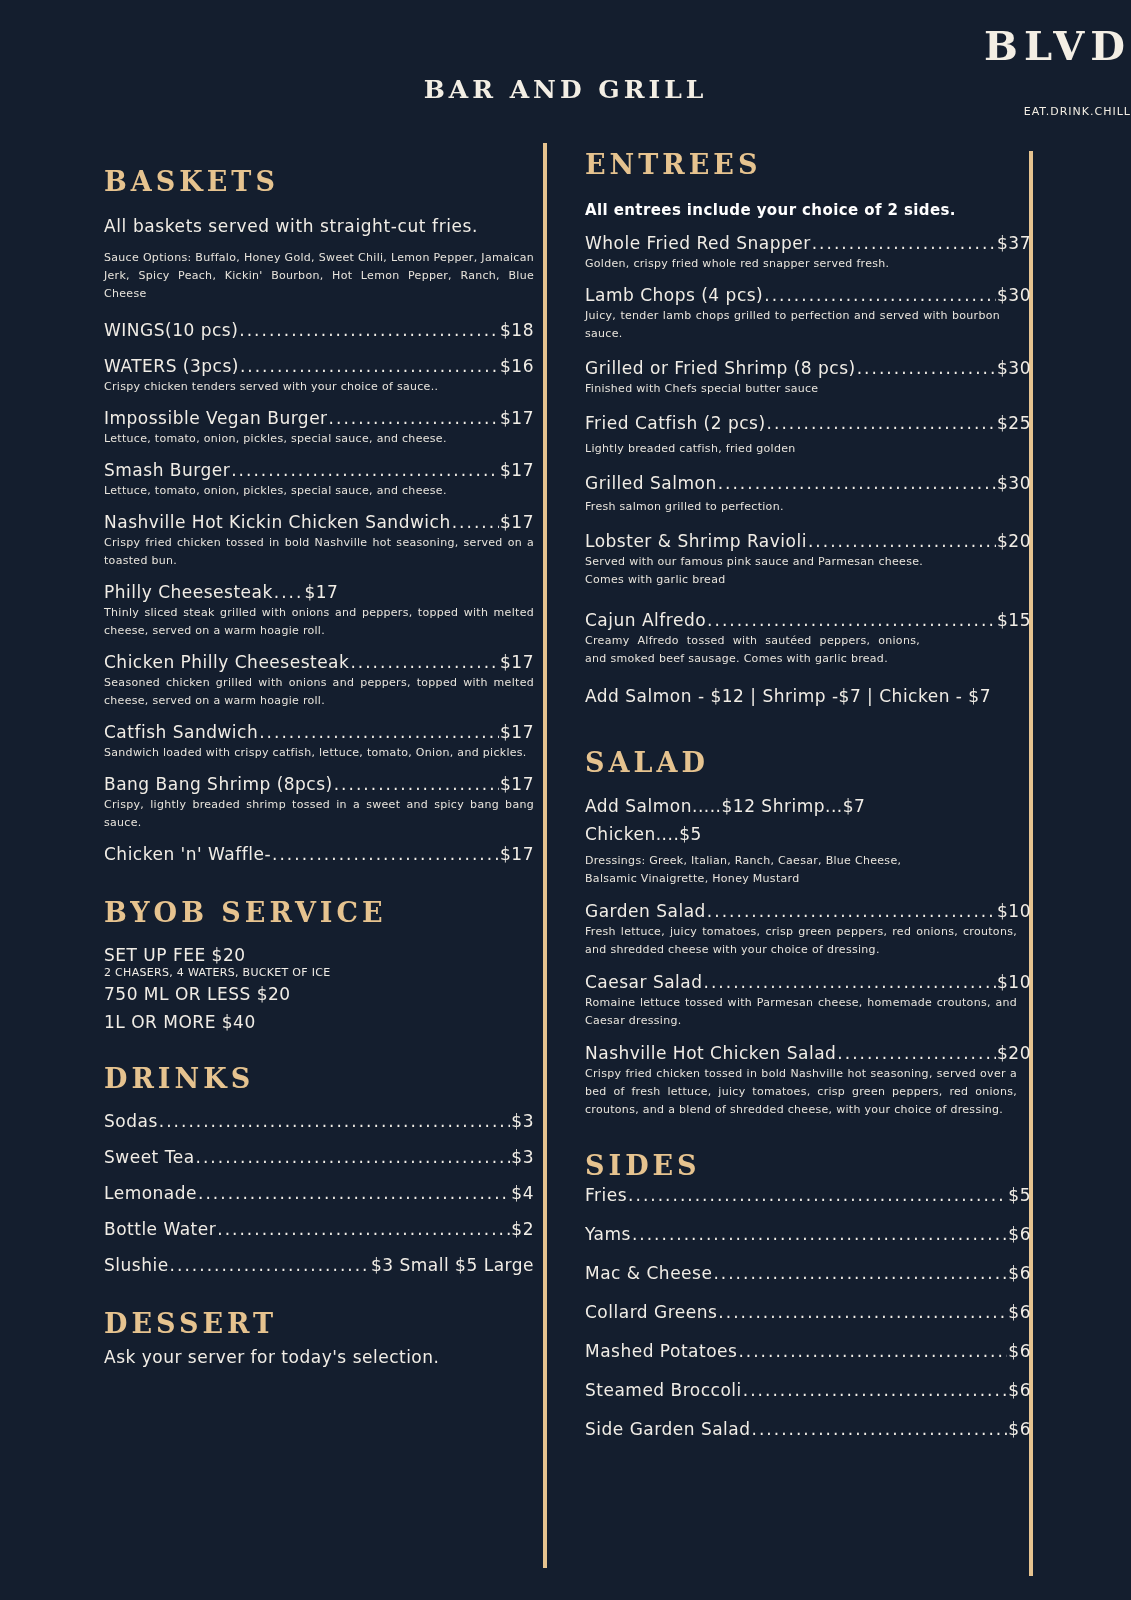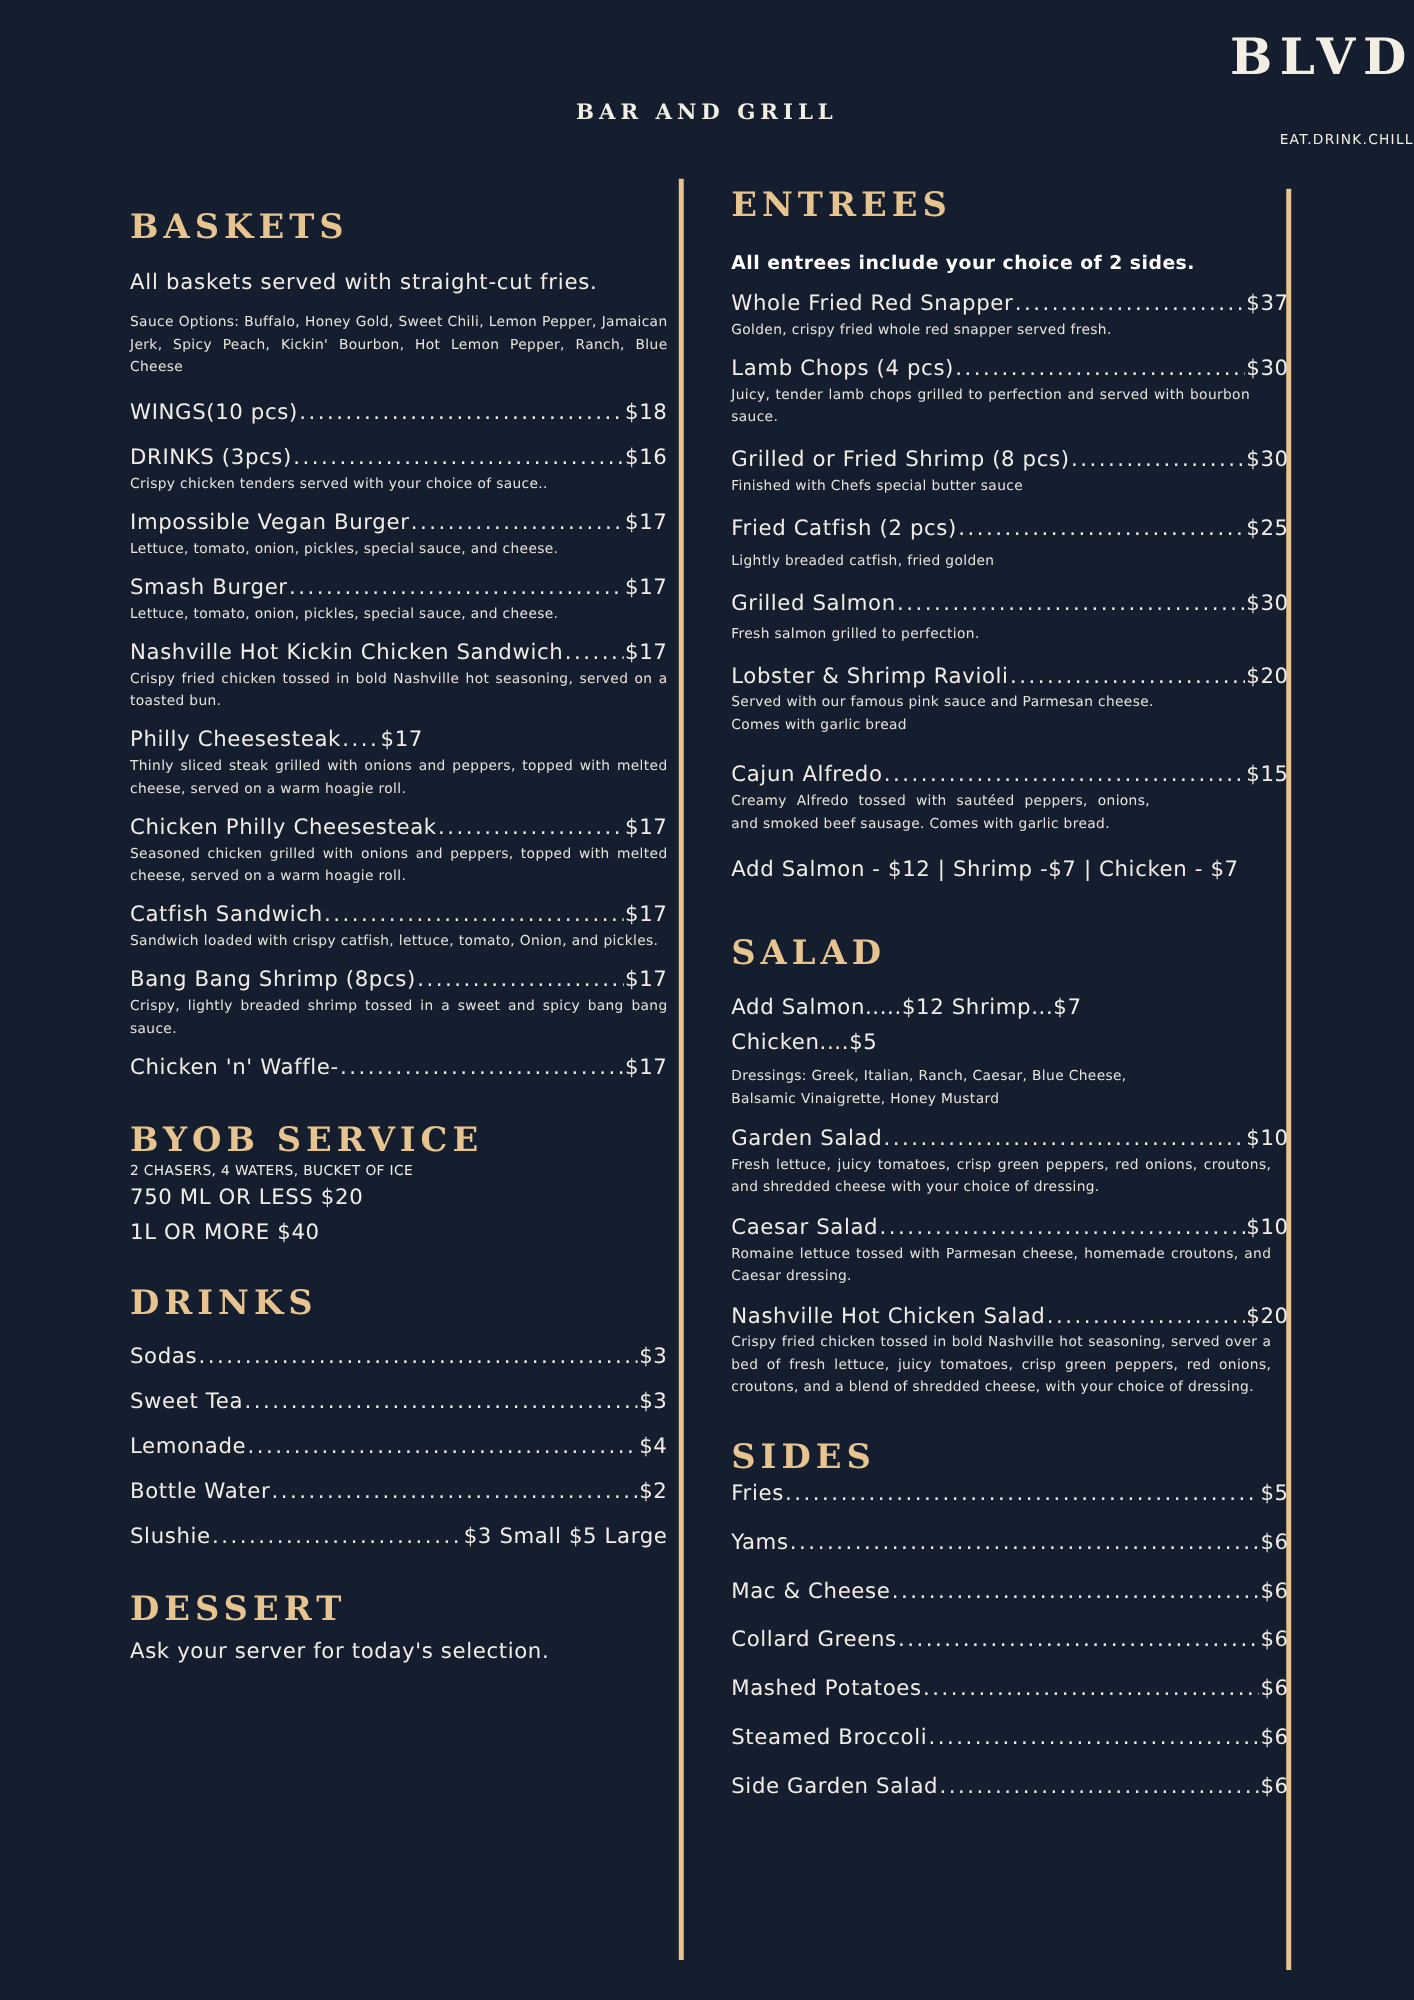--- a/index.html
+++ b/index.html
@@ -1,21 +1,21 @@
 <!DOCTYPE html>
 <html><head>
 <meta charset="utf-8">
 <style>
   * { box-sizing: border-box; margin: 0; padding: 0; }
   html, body { width: 1131px; height: 1600px; background: #141e2e; overflow: hidden; }
   body { position: relative; font-family: "DejaVu Sans", sans-serif; color: #f1ede6; }
 
   .header { position: absolute; top: 22px; left: 0; width: 1131px; text-align: center; }
   .brand { font-family: "DejaVu Serif", serif; font-weight: bold; font-size: 40px; letter-spacing: 6px; color: #f3eee4; line-height: 48px; text-align: right; }
-  .sub { font-family: "DejaVu Serif", serif; font-weight: bold; font-size: 17px; letter-spacing: 4px; color: #f3eee4; line-height: 28px; margin-top: 6px; text-align: center; }
+  .sub { font-family: "DejaVu Serif", serif; font-weight: bold; font-size: 25px; letter-spacing: 4px; color: #f3eee4; line-height: 28px; margin-top: 6px; text-align: center; }
   .tag { font-family: "DejaVu Sans", sans-serif; font-size: 11px; letter-spacing: 1px; color: #f3eee4; line-height: 14px; margin-top: 1px; text-align: right; }
 
   .divider { position: absolute; width: 4px; background: #e6c38f; }
   .divider.left { left: 543px; top: 143px; height: 1425px; }
   .divider.right { left: 1029px; top: 151px; height: 1425px; }
 
   .col { position: absolute; }
   .col.left { left: 104px; top: 165px; width: 430px; }
   .col.right { left: 585px; top: 148px; width: 446px; }
 
@@ -62,21 +62,21 @@
 
     <div class="item" style="margin-top:16px">
       <div class="row">
           <span class="name">WINGS(10 pcs)</span>
           <span class="dots"></span>
           <span class="price">$18</span>
         </div>
     </div>
     <div class="item" style="margin-top:13px">
       <div class="row">
-          <span class="name">DRINKS (3pcs)</span>
+          <span class="name">WATERS (3pcs)</span>
           <span class="dots"></span>
           <span class="price">$16</span>
         </div>
       <div class="desc">Crispy chicken tenders served with your choice of sauce..</div>
     </div>
     <div class="item">
       <div class="row">
           <span class="name">Impossible Vegan Burger</span>
           <span class="dots"></span>
           <span class="price">$17</span>
@@ -135,20 +135,21 @@
       <div class="row">
           <span class="name">Chicken 'n' Waffle-</span>
           <span class="dots"></span>
           <span class="price">$17</span>
         </div>
     </div>
   </section>
 
   <section style="margin-top:30px">
     <h2 class="sec-title">BYOB SERVICE</h2>
+    <div class="plain" style="margin-top:14px; line-height:22px">SET UP FEE $20</div>
     <div class="small-caps">2 CHASERS, 4 WATERS, BUCKET OF ICE</div>
     <div class="plain">750 ML OR LESS $20</div>
     <div class="plain">1L OR MORE $40</div>
   </section>
 
   <section style="margin-top:26px">
     <h2 class="sec-title">DRINKS</h2>
     <div class="drink" style="margin-top:14px">
       <div class="row">
           <span class="name">Sodas</span>

